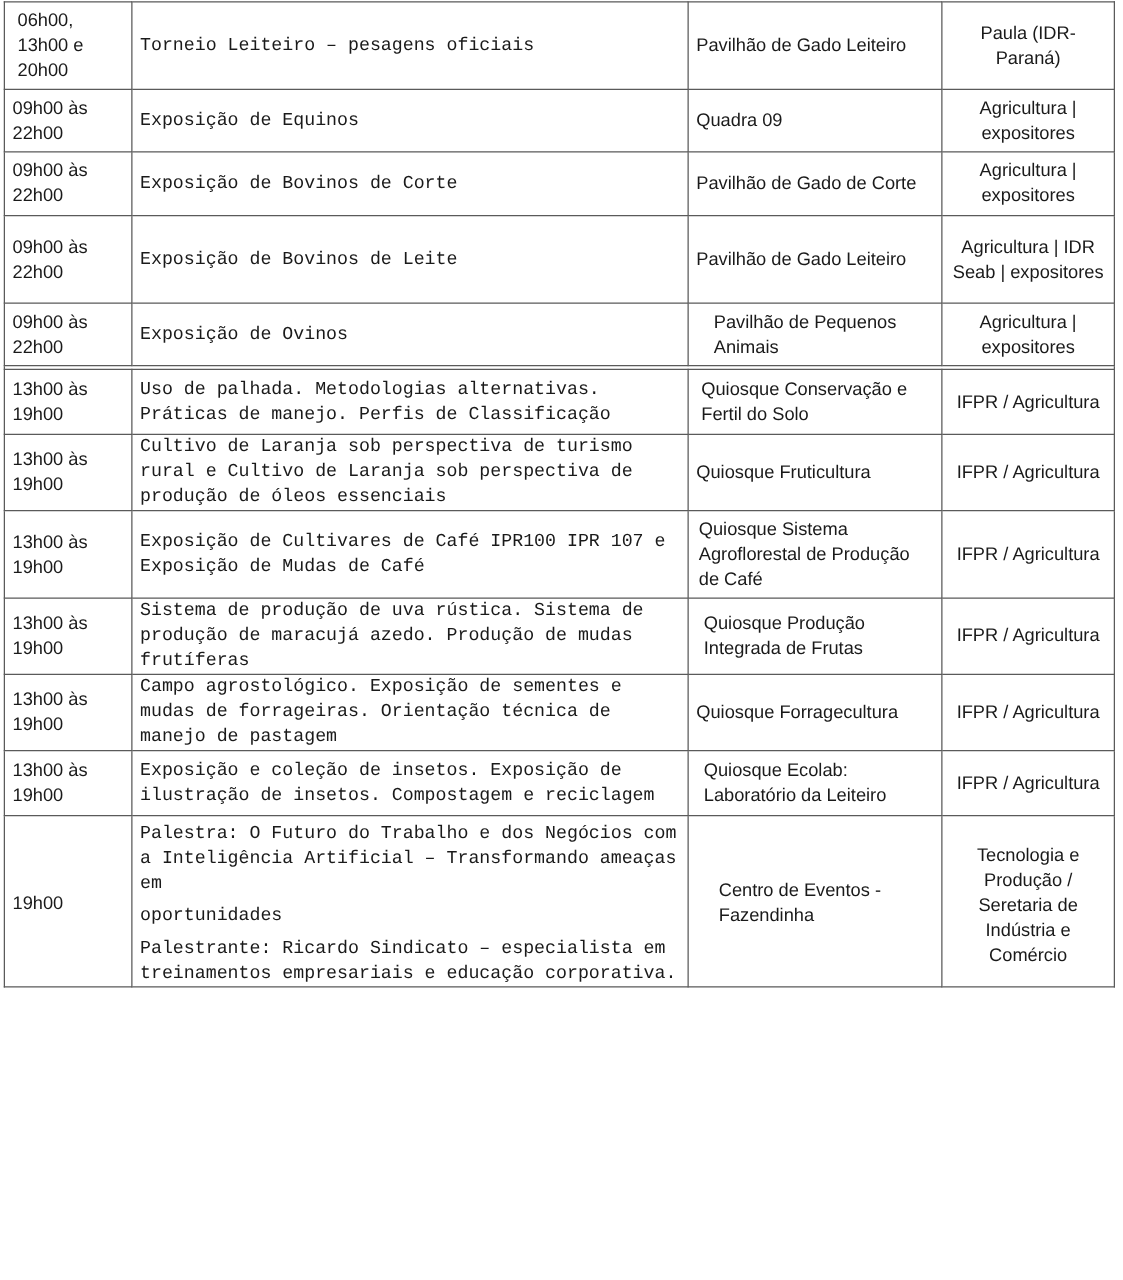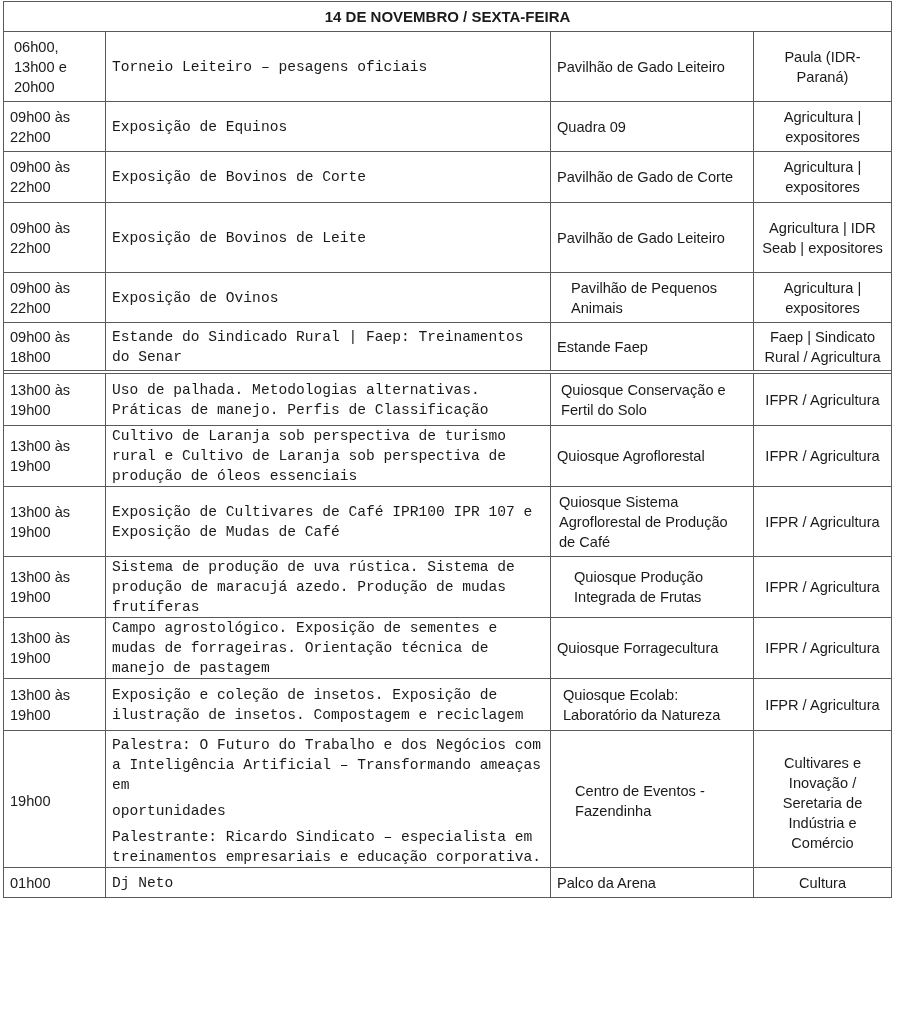--- a/index.html
+++ b/index.html
@@ -87,23 +87,20 @@
 
 <div class="sheet">
   <table class="schedule">
     <colgroup>
       <col class="c-time">
         <col class="c-desc">
         <col class="c-local">
         <col class="c-resp">
     </colgroup>
     <thead>
-      <tr class="title-row">
-        <th colspan="4">14 DE NOVEMBRO / SEXTA-FEIRA</th>
-      </tr>
     </thead>
     <tbody>
 
       <tr style="height:70px">
         <td class="time" style="padding:0 10px">06h00, 13h00 e 20h00</td>
         <td class="desc">Torneio Leiteiro – pesagens oficiais</td>
         <td class="local">Pavilhão de Gado Leiteiro</td>
         <td class="resp" style="padding:0 16px">Paula (IDR-Paraná)</td>
       </tr>
 
@@ -128,90 +125,78 @@
         <td class="resp" style="padding:0 8px">Agricultura | IDR Seab | expositores</td>
       </tr>
 
       <tr style="height:50px">
         <td class="time">09h00 às 22h00</td>
         <td class="desc">Exposição de Ovinos</td>
         <td class="local" style="padding:0 20px">Pavilhão de Pequenos Animais</td>
         <td class="resp" style="padding:0 20px">Agricultura | expositores</td>
       </tr>
 
-      <tr style="height:48px">
-        <td class="time">09h00 às 18h00</td>
-        <td class="desc">Estande do Sindicado Rural | Faep: Treinamentos do Senar</td>
-        <td class="local">Estande Faep</td>
-        <td class="resp" style="padding:0 2px">Faep | Sindicato Rural / Agricultura</td>
-      </tr>
       <tr class="spacer-row">
         <td colspan="4"></td>
       </tr>
 
       <tr style="height:52px">
         <td class="time">13h00 às 19h00</td>
         <td class="desc">Uso de palhada. Metodologias alternativas. Práticas de manejo. Perfis de Classificação</td>
         <td class="local" style="padding:0 10px">Quiosque Conservação e Fertil do Solo</td>
         <td class="resp">IFPR / Agricultura</td>
       </tr>
 
       <tr style="height:50px">
         <td class="time">13h00 às 19h00</td>
         <td class="desc">Cultivo de Laranja sob perspectiva de turismo rural e Cultivo de Laranja sob perspectiva de produção de óleos essenciais</td>
-        <td class="local">Quiosque Agroflorestal</td>
+        <td class="local">Quiosque Fruticultura</td>
         <td class="resp">IFPR / Agricultura</td>
       </tr>
 
       <tr style="height:70px">
         <td class="time">13h00 às 19h00</td>
         <td class="desc">Exposição de Cultivares de Café IPR100 IPR 107 e Exposição de Mudas de Café</td>
         <td class="local" style="padding:0 8px">Quiosque Sistema Agroflorestal de Produção de Café</td>
         <td class="resp">IFPR / Agricultura</td>
       </tr>
 
       <tr style="height:50px">
         <td class="time">13h00 às 19h00</td>
         <td class="desc">Sistema de produção de uva rústica. Sistema de produção de maracujá azedo. Produção de mudas frutíferas</td>
-        <td class="local" style="padding:0 23px">Quiosque Produção Integrada de Frutas</td>
+        <td class="local" style="padding:0 12px">Quiosque Produção Integrada de Frutas</td>
         <td class="resp">IFPR / Agricultura</td>
       </tr>
 
       <tr style="height:50px">
         <td class="time">13h00 às 19h00</td>
         <td class="desc">Campo agrostológico. Exposição de sementes e mudas de forrageiras. Orientação técnica de manejo de pastagem</td>
         <td class="local">Quiosque Forragecultura</td>
         <td class="resp">IFPR / Agricultura</td>
       </tr>
 
       <tr style="height:52px">
         <td class="time">13h00 às 19h00</td>
         <td class="desc">Exposição e coleção de insetos. Exposição de ilustração de insetos. Compostagem e reciclagem</td>
-        <td class="local" style="padding:0 12px">Quiosque Ecolab: Laboratório da Natureza</td>
+        <td class="local" style="padding:0 12px">Quiosque Ecolab: Laboratório da Leiteiro</td>
         <td class="resp">IFPR / Agricultura</td>
       </tr>
 
 
       <tr style="height:132px">
         <td class="time top" style="padding-top:4px">19h00</td>
         <td class="desc" style="padding-top:4px">
           <span>Palestra: O Futuro do Trabalho e dos Negócios com a Inteligência Artificial – Transformando ameaças em</span>
           <span class="gap">oportunidades</span>
           <span class="gap">Palestrante: Ricardo Sindicato – especialista em treinamentos empresariais e educação corporativa.</span>
         </td>
         <td class="local top" style="padding:4px 24px 0">Centro de Eventos - Fazendinha</td>
         <td class="resp top" style="padding:8px 18px 0">
-          <span style="display:block">Cultivares e Inovação /</span>
+          <span style="display:block">Tecnologia e Produção /</span>
           <span style="display:block">Seretaria de Indústria e Comércio</span>
         </td>
       </tr>
 
 
 
-      <tr style="height:30px">
-        <td class="time">01h00</td>
-        <td class="desc" style="vertical-align:middle;padding-top:0">Dj Neto</td>
-        <td class="local">Palco da Arena</td>
-        <td class="resp">Cultura</td>
-      </tr>
     </tbody>
   </table>
 </div>
 
 </body></html>

